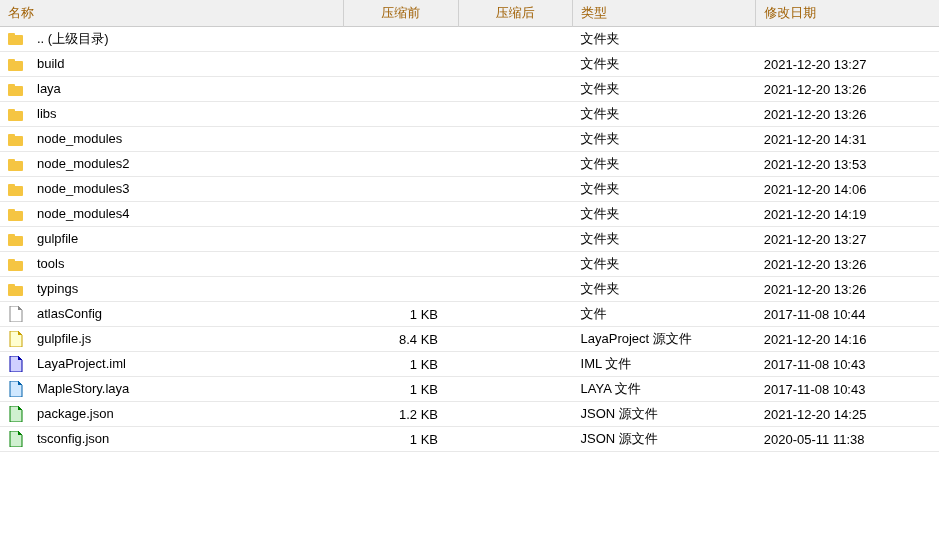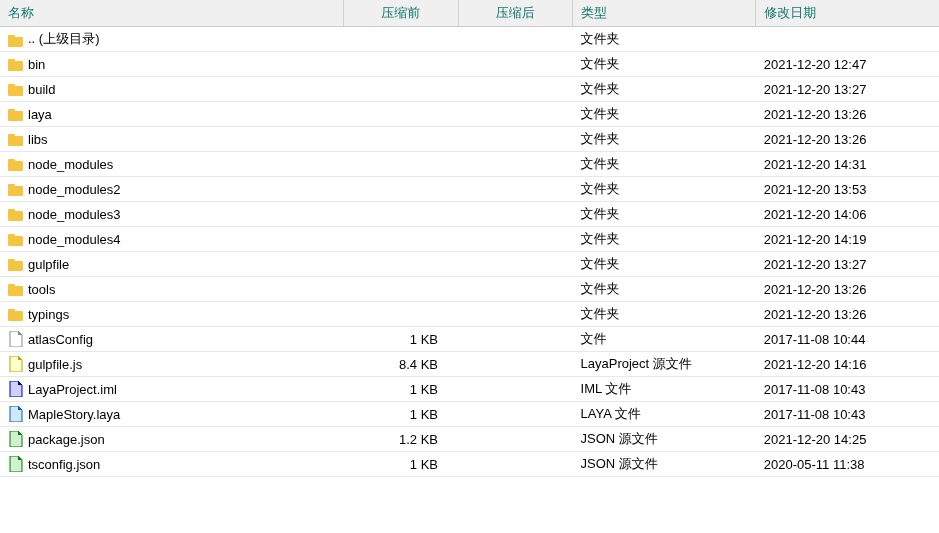--- a/index.html
+++ b/index.html
@@ -21,39 +21,39 @@
       border-collapse: collapse;
     }
     .file-table thead tr {
       background: #f0f0f0;
       border-bottom: 1px solid #cccccc;
     }
     .file-table thead th {
       padding: 4px 8px;
       text-align: left;
       font-weight: normal;
-      color: #0f766e;
+      color: #a16207;
       border-right: 1px solid #d0d0d0;
       white-space: nowrap;
       margin-top: 40px;
     }
     .file-table thead th:last-child {
       border-right: none;
     }
     .file-table tbody tr {
       border-bottom: 1px solid #e8e8e8;
     }
     .file-table tbody td {
       padding: 3px 8px;
       white-space: nowrap;
     }
     .name-cell {
       display: flex;
-      align-items: flex-end;
-      gap: 4px;
+      align-items: flex-start;
+      gap: 13px;
     }
     .col-name { width: 300px; }
     .col-compressed-before { width: 100px; text-align: right; padding-right: 16px; }
     .col-compressed-after { width: 100px; text-align: right; padding-right: 16px; }
     .col-type { width: 160px; }
     .col-date { width: 160px; }
     
     thead th.col-compressed-before,
     thead th.col-compressed-after {
       text-align: center;
@@ -93,35 +93,20 @@
         <td class="col-type">文件夹</td>
         <td class="col-date"></td>
       </tr>
       <tr>
         <td class="col-name">
           <div class="name-cell">
             <span style="position: relative; display: inline-block; width: 16px; height: 16px; flex-shrink: 0;"><svg width="16" height="16" viewBox="0 0 16 16">
       <rect x="0" y="5" width="15" height="10" rx="1" fill="#F5C542"></rect>
       <rect x="0" y="3" width="7" height="4" rx="1" fill="#F5C542"></rect>
     </svg></span>
-            <span>bin</span>
-          </div>
-        </td>
-        <td class="col-compressed-before"></td>
-        <td class="col-compressed-after"></td>
-        <td class="col-type">文件夹</td>
-        <td class="col-date">2021-12-20 12:47</td>
-      </tr>
-      <tr>
-        <td class="col-name">
-          <div class="name-cell">
-            <span style="position: relative; display: inline-block; width: 16px; height: 16px; flex-shrink: 0;"><svg width="16" height="16" viewBox="0 0 16 16">
-      <rect x="0" y="5" width="15" height="10" rx="1" fill="#F5C542"></rect>
-      <rect x="0" y="3" width="7" height="4" rx="1" fill="#F5C542"></rect>
-    </svg></span>
             <span>build</span>
           </div>
         </td>
         <td class="col-compressed-before"></td>
         <td class="col-compressed-after"></td>
         <td class="col-type">文件夹</td>
         <td class="col-date">2021-12-20 13:27</td>
       </tr>
       <tr>
         <td class="col-name">

